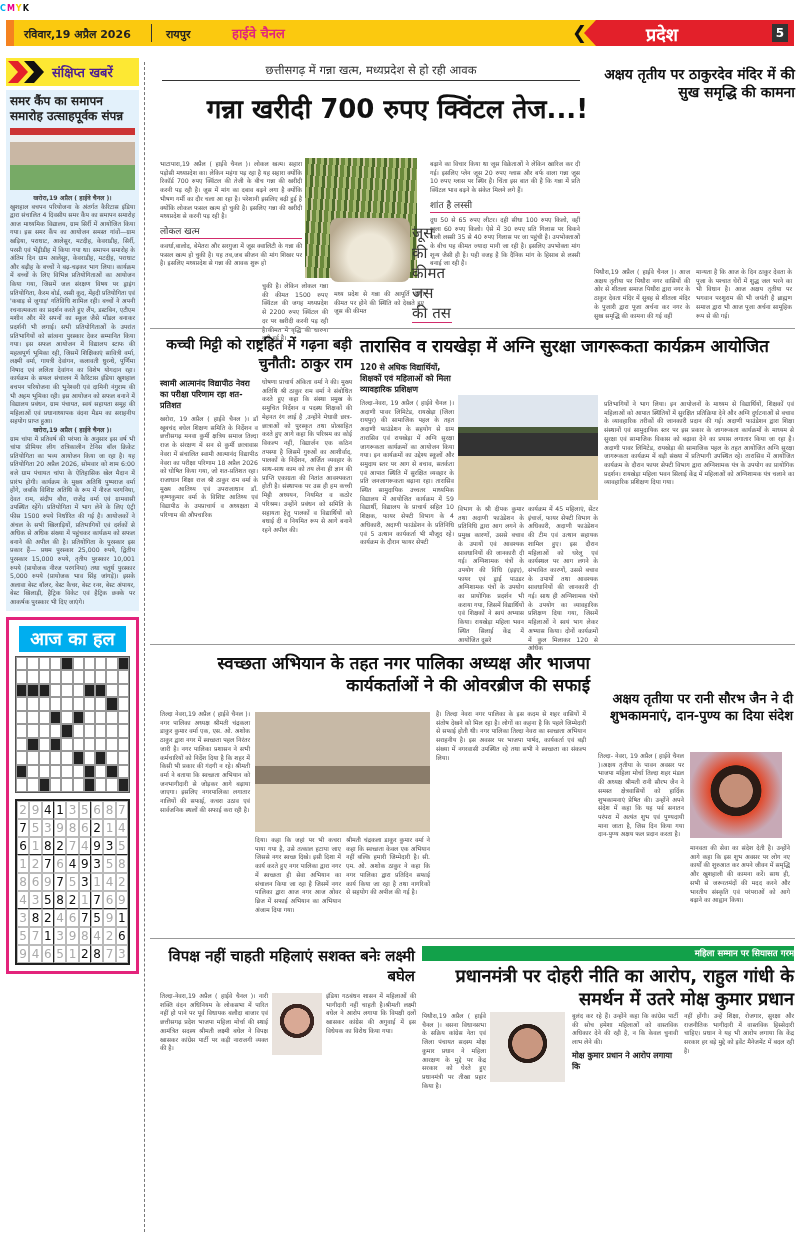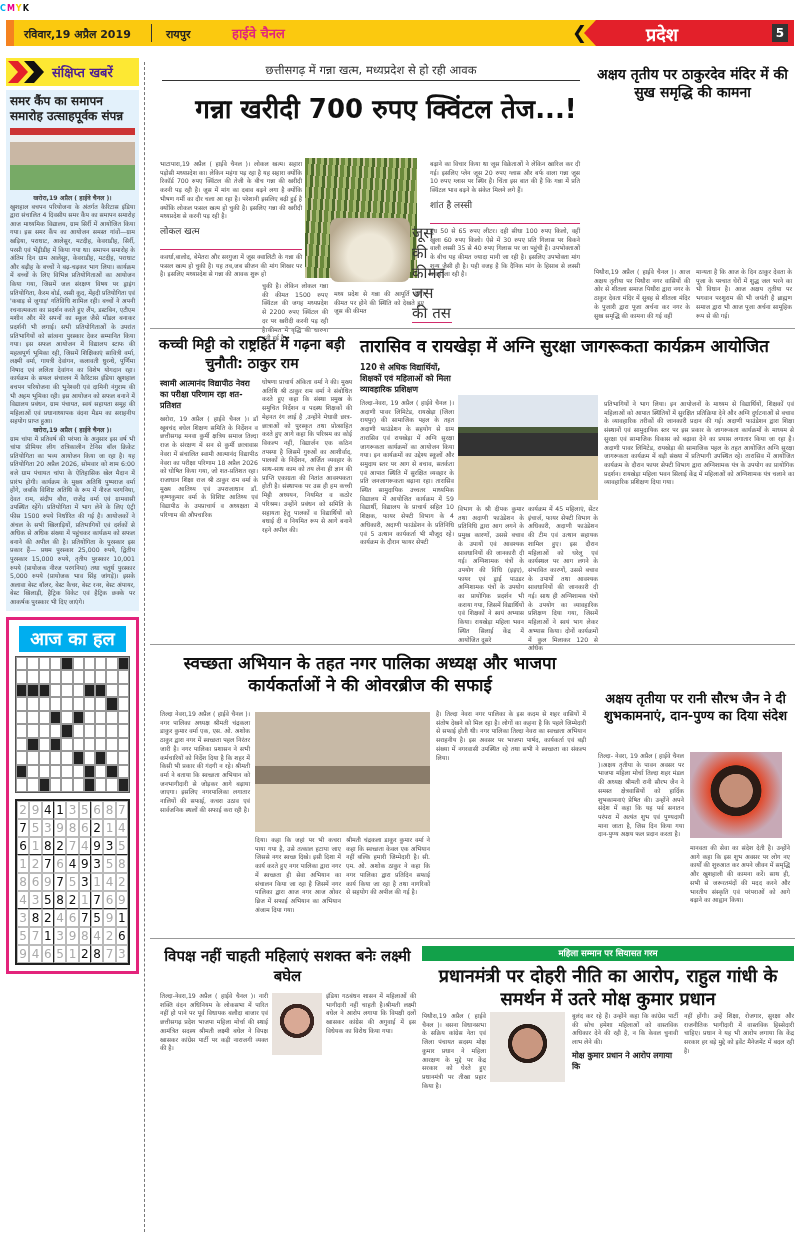--- a/index.html
+++ b/index.html
@@ -33,58 +33,58 @@
   .cross div{height:13.5px;border:0.5px solid #999;font-size:4px;color:#555;padding:1px}
   .cross .b{background:#222}
   .sudoku{margin-top:6px;border:2px solid #222;display:grid;grid-template-columns:repeat(9,1fr);background:#fff}
   .sudoku div{height:18px;border:0.5px solid #bbb;text-align:center;font-size:12px;line-height:17px;color:#aaa}
   .sudoku div.g{color:#111}
   .sudoku div.rb{border-right:1.5px solid #222}
   .sudoku div.bb{border-bottom:1.5px solid #222}
 
   .vdots{top:62px;left:144px;width:0;height:1170px;border-left:1px dashed #777}
   .kicker{top:62px;left:162px;width:418px;text-align:center;font-size:11.5px;color:#333;border-bottom:1px solid #333;padding-bottom:3px}
-  .headline{font-weight:bold;color:#111;text-align:center}
-  .h1{top:92px;left:166px;width:440px;font-size:26px;line-height:34px}
+  .headline{font-weight:bold;color:#111;text-align:right}
+  .h1{top:92px;left:148px;width:440px;font-size:26px;line-height:34px}
   .col{font-size:6.2px;line-height:8.7px;color:#444;text-align:justify}
-  .subhead{font-size:9px;color:#333;border-bottom:1.5px solid #d12c6b;padding-bottom:12px;margin:3px 0}
+  .subhead{font-size:9px;color:#333;border-bottom:1.5px solid #d12c6b;padding-bottom:1px;margin:3px 0}
   .caneimg{top:158px;left:305px;width:112px;height:120px;background:repeating-linear-gradient(95deg,#6b8a3c 0 4px,#a6b870 4px 7px,#4c6a2a 7px 10px,#c8c69a 10px 12px)}
   .juiceimg{top:218px;left:330px;width:80px;height:64px;background:radial-gradient(circle at 50% 60%,#eee8d8 40%,#b8aa90 80%);border-radius:8px}
   .juicecap{top:222px;left:412px;width:40px;font-size:15px;color:#333;border-bottom:1.5px solid #d12c6b}
 
   .rtop h2{font-size:14px;line-height:18px}
   .templeimg{top:122px;left:586px;width:190px;height:140px;background:linear-gradient(180deg,#cdbfa8 0 40%,#e9e4da 40% 70%,repeating-linear-gradient(45deg,#333 0 8px,#eee 8px 16px))}
   .hrule{height:0;border-top:1px solid #999}
 
   .h2a{top:335px;left:152px;width:200px;font-size:14px;line-height:19px}
   .h2b{top:335px;left:360px;width:420px;font-size:17px;line-height:22px;text-align:left}
   .fireimg{top:395px;left:458px;width:140px;height:105px;background:linear-gradient(180deg,#dfe6ee 0 30%,#4a5a3a 30% 36%,#333 36% 58%,#d8c9a6 58%)}
   .bluesub{font-size:8px;font-weight:bold;line-height:11px;color:#222}
 
   .h2c{top:652px;left:150px;width:440px;font-size:17px;line-height:22px}
   .cleanimg{top:712px;left:255px;width:175px;height:120px;background:linear-gradient(180deg,#c7b9a6 0 45%,#8a7c6a 45% 60%,#d7c9b2 60%)}
   .h2d{top:690px;left:598px;width:195px;font-size:13px;line-height:17px}
   .womanimg{top:752px;left:690px;width:92px;height:86px;background:radial-gradient(circle at 50% 45%,#c58f78 25%,#2b1c16 26% 38%,#e14a2c 39%,#c7a9b6 70%)}
 
   .h2e{top:946px;left:160px;width:255px;font-size:15px;line-height:20px}
   .bagheimg{top:993px;left:272px;width:50px;height:62px;background:radial-gradient(circle at 50% 45%,#d9a995 30%,#3a2520 31% 40%,#e9e2dc 41%)}
-  .greenbar{top:946px;left:422px;width:372px;height:15px;background:#12a14a;color:#fff;text-align:center;font-size:8.5px;line-height:15px;font-weight:bold}
+  .greenbar{top:946px;left:422px;width:372px;height:15px;background:#12a14a;color:#fff;text-align:right;font-size:8.5px;line-height:15px;font-weight:bold}
   .h2f{top:964px;left:422px;width:372px;font-size:18px;line-height:23px}
   .moksimg{top:1012px;left:490px;width:75px;height:70px;background:radial-gradient(circle at 50% 45%,#c99780 28%,#2a1d18 29% 36%,#eae5e0 37%)}
 </style>
 </head>
 <body>
 
 <div class="abs cmyk">
   <span class="c">C</span><span class="m">M</span><span class="y">Y</span><span class="k">K</span>
 </div>
 
 <div class="abs topbar">
   <div class="orange"></div>
-  <span class="date">रविवार,19 अप्रैल 2019</span>
+  <span class="date">रविवार,19 अप्रैल 2026</span>
   <div class="sep"></div>
   <span class="city">रायपुर</span>
   <span class="brand">हाईवे चैनल</span>
   <span class="arrow">❮</span>
   <div class="redtab"></div>
   <span class="section">प्रदेश</span>
   <span class="pageno">5</span>
 </div>
 
 <div class="abs leftcol">

